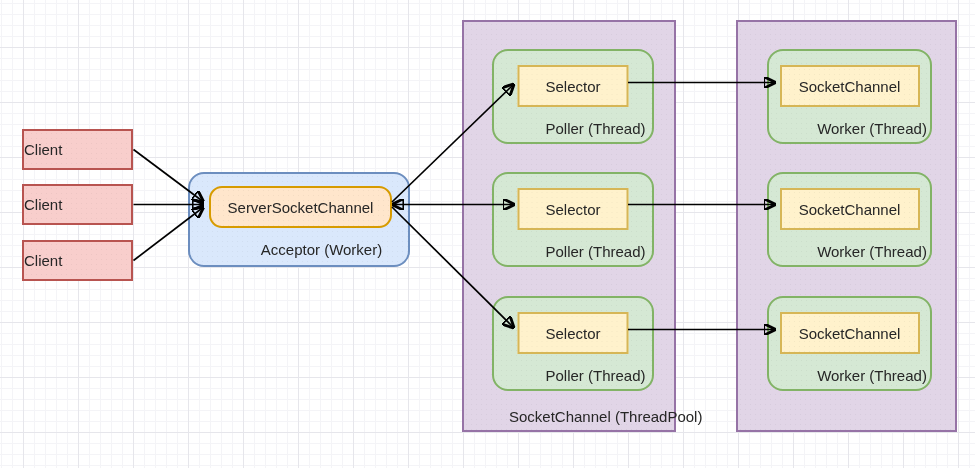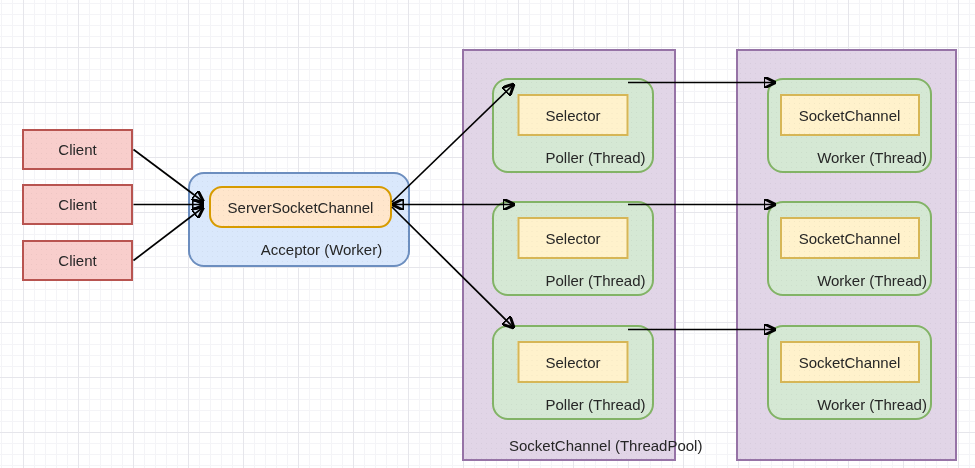--- a/index.html
+++ b/index.html
@@ -23,39 +23,39 @@
     color:#262626;
   }
   .shape{position:absolute;box-sizing:border-box;}
   .dots{
     background-image:radial-gradient(rgba(0,0,0,0.045) 0.8px, transparent 0.9px);
     background-size:5px 5px;
   }
   .client{
     width:111px;height:41px;left:22px;
     background-color:#f8cecc;border:2px solid #b85450;
-    display:flex;align-items:center;justify-content:center;
+    display:flex;align-items:center;justify-content:flex-start;
   }
   .acceptor{
     left:188px;top:172px;width:222px;height:95px;
     background-color:#dae8fc;border:2px solid #6c8ebf;border-radius:16px;
   }
   .channel{
     position:absolute;box-sizing:border-box;height:42px;
     display:flex;align-items:center;justify-content:center;
   }
   .orange{background-color:#ffe6cc;border:2px solid #d79b00;}
   .yellow{background-color:#fff2cc;border:2px solid #d6b656;}
   .shape-caption{
     position:absolute;left:0;right:0;bottom:7px;
     text-align:center;white-space:nowrap;padding-left:45px;
   }
   .container{
     top:20px;width:214px;height:412px;
-    background-color:#e1d5e7;border:2px solid #9673a6;margin-top:29px;
+    background-color:#e1d5e7;border:2px solid #9673a6;
   }
   .container .shape-caption{bottom:5px;}
   .unit{
     position:absolute;box-sizing:border-box;
     width:162px;height:95px;
     background-color:#d5e8d4;border:2px solid #82b366;border-radius:16px;
   }
   .unit .channel{top:14px;left:50%;transform:translateX(-50%);}
   #edges{position:absolute;left:0;top:0;pointer-events:none;}
   #edges path{stroke:#000;stroke-width:1.7;fill:none;}

